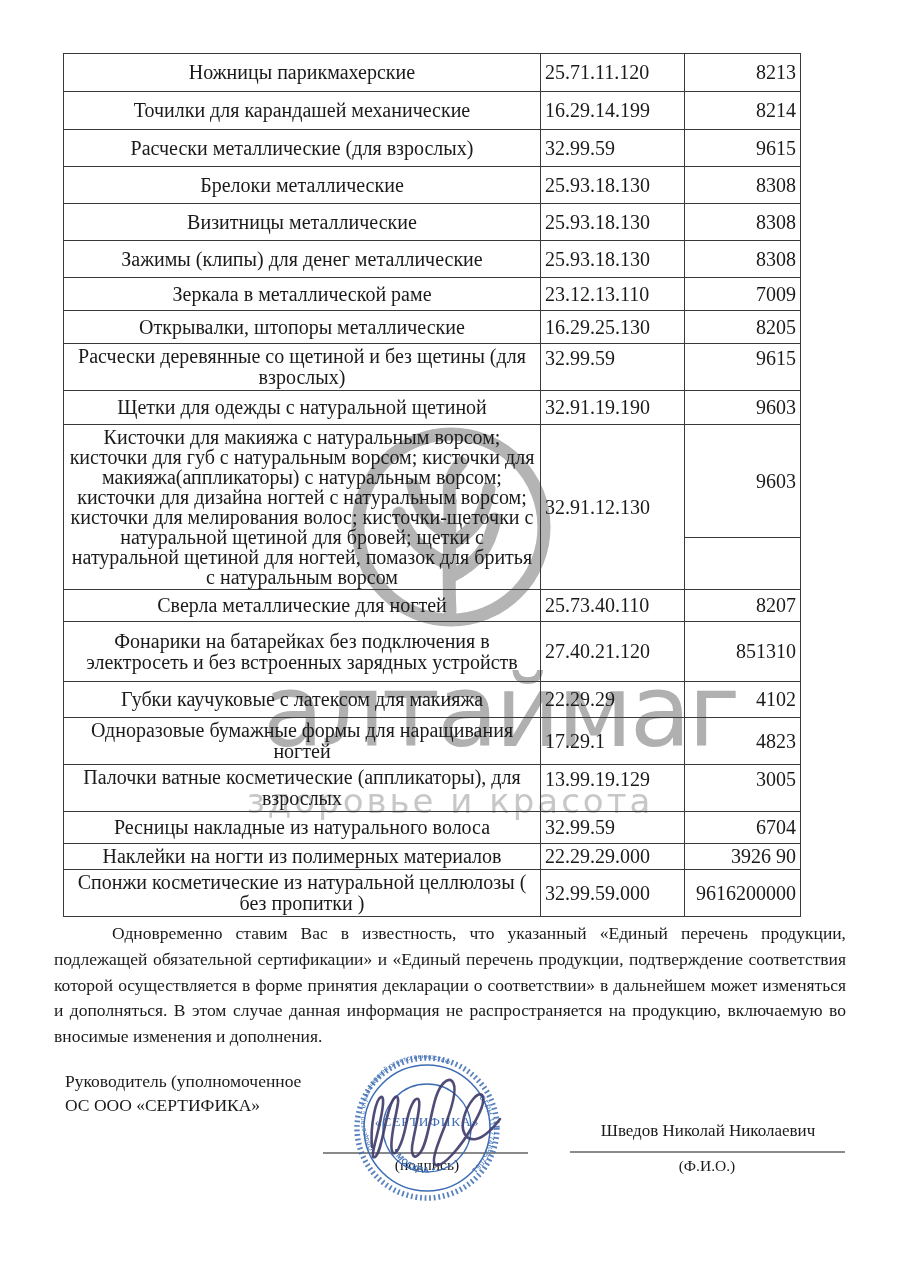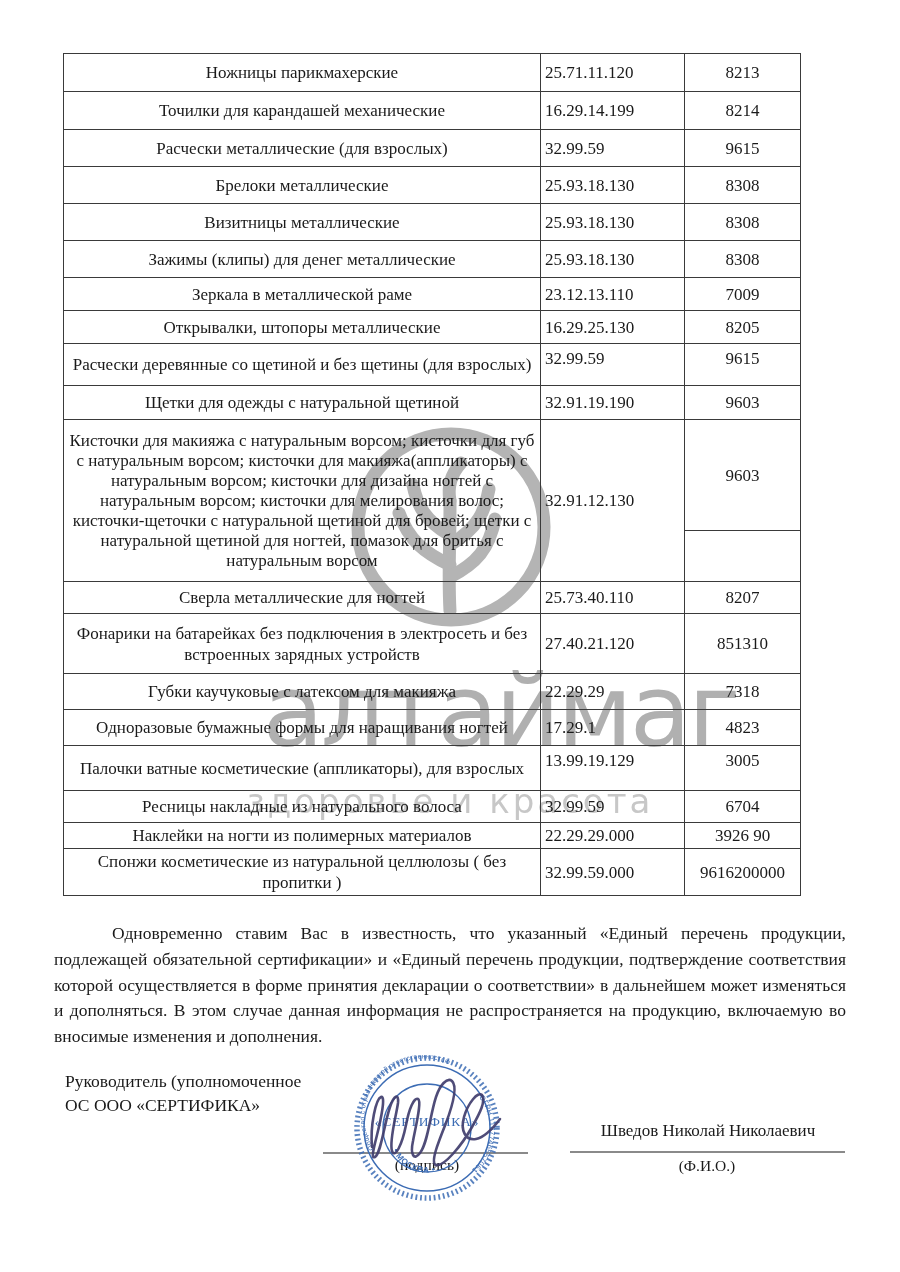--- a/index.html
+++ b/index.html
@@ -19,29 +19,29 @@
   .wm-tagline{
     left:450px;top:781px;transform:translateX(-50%);
     font-family:"DejaVu Sans",sans-serif;font-size:34px;letter-spacing:3px;
     color:#c7c7c7;white-space:nowrap;
   }
   
   .content{position:absolute;inset:0;z-index:1;}
   table.doc{
     position:absolute;left:63px;top:53px;width:737px;
     border-collapse:collapse;table-layout:fixed;
-    font-size:17px;line-height:21px;padding-left:23px;
+    font-size:20px;line-height:21px;padding-left:23px;
   }
   table.doc td{
     border:1.5px solid #3a3a3a;vertical-align:middle;
     padding:2px 4px;overflow:hidden;
   }
   td.c1{text-align:center;}
   td.c2{text-align:left;padding-left:2px;}
-  td.c3{text-align:center;padding-left:7px;}
+  td.c3{text-align:right;padding-left:7px;}
   td.big{line-height:20px;}
   .para{
     position:absolute;left:54px;top:921px;width:792px;
     font-size:17.5px;line-height:25.8px;text-align:justify;text-indent:58px;
   }
   .foot-left{
     position:absolute;left:65px;top:1070px;width:300px;
     font-size:17.5px;line-height:23.5px;
   }
   .fio-name{
@@ -149,21 +149,21 @@
           <td class="c3">8207</td>
         </tr>
         <tr style="height:60px">
           <td class="c1">Фонарики на батарейках без подключения в электросеть и без встроенных зарядных устройств</td>
           <td class="c2">27.40.21.120</td>
           <td class="c3">851310</td>
         </tr>
         <tr style="height:36px">
           <td class="c1">Губки каучуковые с латексом для макияжа</td>
           <td class="c2">22.29.29</td>
-          <td class="c3">7318</td>
+          <td class="c3">4102</td>
         </tr>
         <tr style="height:36px">
           <td class="c1">Одноразовые бумажные формы для наращивания ногтей</td>
           <td class="c2">17.29.1</td>
           <td class="c3">4823</td>
         </tr>
         <tr style="height:45px">
           <td class="c1">Палочки ватные косметические (аппликаторы), для взрослых</td>
           <td class="c2" style="vertical-align:top;padding-top:4px">13.99.19.129</td>
           <td class="c3" style="vertical-align:top;padding-top:4px">3005</td>

